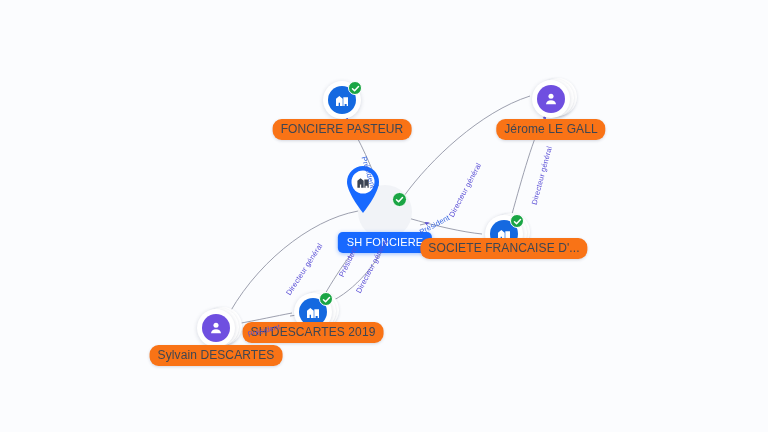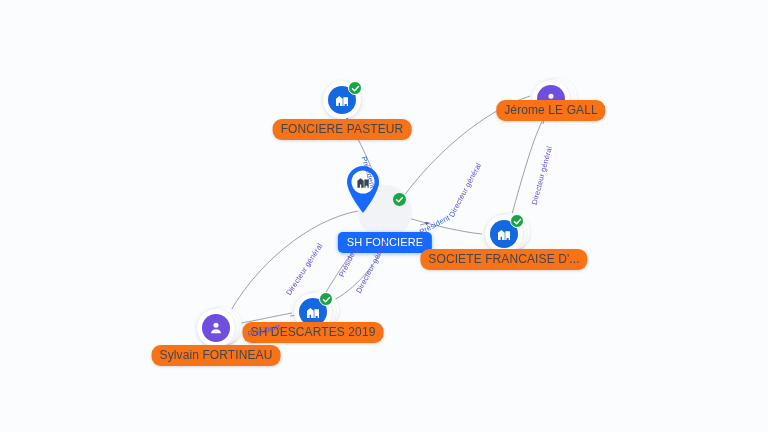--- a/index.html
+++ b/index.html
@@ -163,21 +163,21 @@
     <div class="stack" style="left:-12px; top:-21px; width:38px; height:38px;"></div>
     <div class="stack" style="left:-15px; top:-20px; width:38px; height:38px;"></div>
     <div class="icon-disc" style="left:-19px; top:-19px; width:38px; height:38px;">
       <div class="icon-circle" style="width:28px;height:28px;background:#6f4fe0;">
         <svg width="16" height="16" viewBox="0 0 24 24" fill="#ffffff">
           <circle cx="12" cy="8" r="3.8"></circle>
           <path d="M4.5 20c0-4.1 3.4-6.3 7.5-6.3s7.5 2.2 7.5 6.3z"></path>
         </svg>
       </div>
     </div>
-    <div class="node-label" style="left:0px; top:1px;">Jérome LE GALL</div>
+    <div class="node-label" style="left:0px; top:20px;">Jérome LE GALL</div>
   </div>
 
   <div class="node" style="left:385px; top:212px;">
     <div class="pin-halo"></div>
     <div class="pin-wrap" style="left:0px; top:2px; width:44px; height:52px; margin-left:-22px; margin-top:-26px;">
       <svg width="44" height="52" viewBox="0 0 44 52">
         <path d="M22 51 C22 51 6 31 6 20 A16 16 0 1 1 38 20 C38 31 22 51 22 51 Z" fill="#1769ff"></path>
         <circle cx="22" cy="20" r="11.5" fill="#ffffff"></circle>
         <g transform="translate(14.5,12.5) scale(0.63)" fill="#3b4453">
           <path d="M3 21V10l5-4 5 4v11H9v-5H7v5H3zM14 21V8l7 0v13h-2v-3h-3v3h-2z
@@ -204,21 +204,21 @@
                    M16.5 10.5h1.2v1.2h-1.2zM19 10.5h1.2v1.2H19z
                    M16.5 13h1.2v1.2h-1.2zM19 13h1.2v1.2H19z"></path>
         </svg>
       </div>
     </div>
     <div class="badge" style="left:6px; top:-20px; width:14px; height:14px;">
       <svg width="9" height="9" viewBox="0 0 24 24" fill="none" stroke="#ffffff" stroke-width="4" stroke-linecap="round" stroke-linejoin="round">
         <path d="M4 12.5 L9.5 18 L20 6.5"></path>
       </svg>
     </div>
-    <div class="node-label" style="left:0px; top:15px;">SOCIETE FRANCAISE D'...</div>
+    <div class="node-label" style="left:0px; top:4px;">SOCIETE FRANCAISE D'...</div>
   </div>
 
   <div class="node" style="left:313px; top:312px;">
     <div class="stack" style="left:-12px; top:-21px; width:38px; height:38px;"></div>
     <div class="stack" style="left:-15px; top:-20px; width:38px; height:38px;"></div>
     <div class="icon-disc" style="left:-19px; top:-19px; width:38px; height:38px;">
       <div class="icon-circle" style="width:28px;height:28px;background:#1569e0;">
         <svg width="16" height="16" viewBox="0 0 24 24" fill="#ffffff">
           <path d="M3 21V10l5-4 5 4v11H9v-5H7v5H3zM14 21V8l7 0v13h-2v-3h-3v3h-2z
                    M16.5 10.5h1.2v1.2h-1.2zM19 10.5h1.2v1.2H19z
@@ -238,21 +238,21 @@
     <div class="stack" style="left:-12px; top:-21px; width:38px; height:38px;"></div>
     <div class="stack" style="left:-15px; top:-20px; width:38px; height:38px;"></div>
     <div class="icon-disc" style="left:-19px; top:-19px; width:38px; height:38px;">
       <div class="icon-circle" style="width:28px;height:28px;background:#6f4fe0;">
         <svg width="16" height="16" viewBox="0 0 24 24" fill="#ffffff">
           <circle cx="12" cy="8" r="3.8"></circle>
           <path d="M4.5 20c0-4.1 3.4-6.3 7.5-6.3s7.5 2.2 7.5 6.3z"></path>
         </svg>
       </div>
     </div>
-    <div class="node-label" style="left:0px; top:17px;">Sylvain FORTINEAU</div>
+    <div class="node-label" style="left:0px; top:17px;">Sylvain DESCARTES</div>
   </div>
 
   <div id="edge-labels">
       <div class="edge-label blue" style="left: 364px; top: 152px; transform: rotate(74deg);">Président</div>
       <div class="edge-label" style="left: 451px; top: 212px; transform: rotate(-62deg);">Directeur général</div>
       <div class="edge-label blue" style="left: 420px; top: 228px; transform: rotate(-28deg);">Président</div>
       <div class="edge-label" style="left: 534px; top: 200px; transform: rotate(-75deg);">Directeur général</div>
       <div class="edge-label" style="left: 288px; top: 290px; transform: rotate(-57deg);">Directeur général</div>
       <div class="edge-label" style="left: 358px; top: 288px; transform: rotate(-62deg);">Directeur général</div>
       <div class="edge-label" style="left: 248px; top: 330px; transform: rotate(-14deg);">Président</div>

